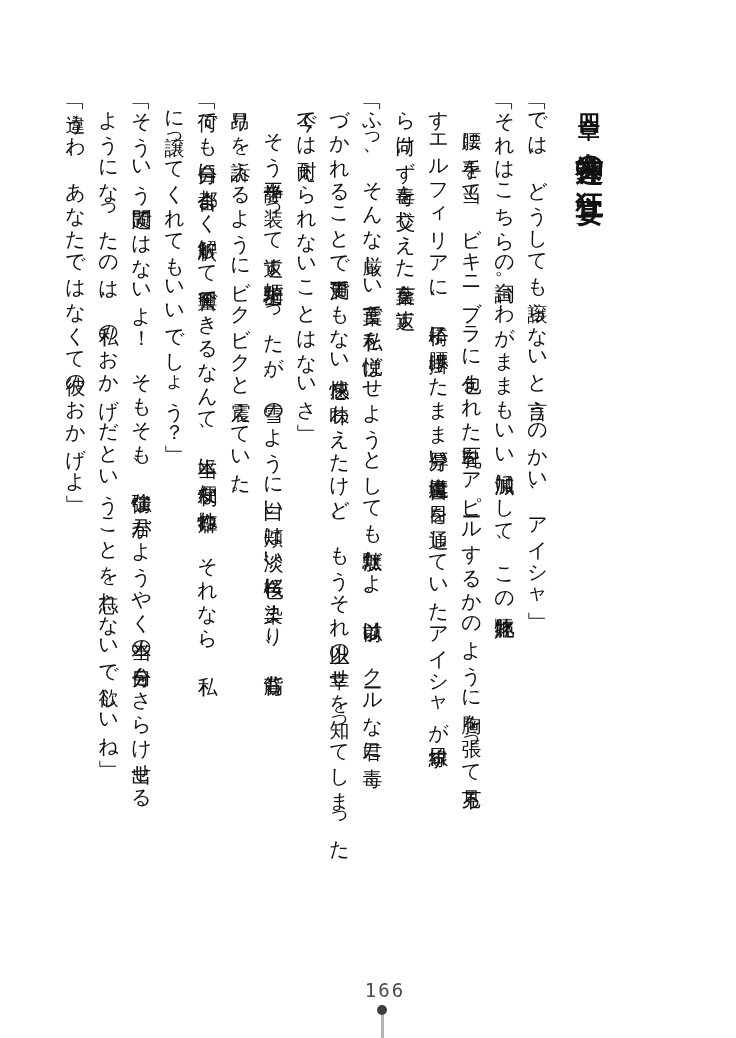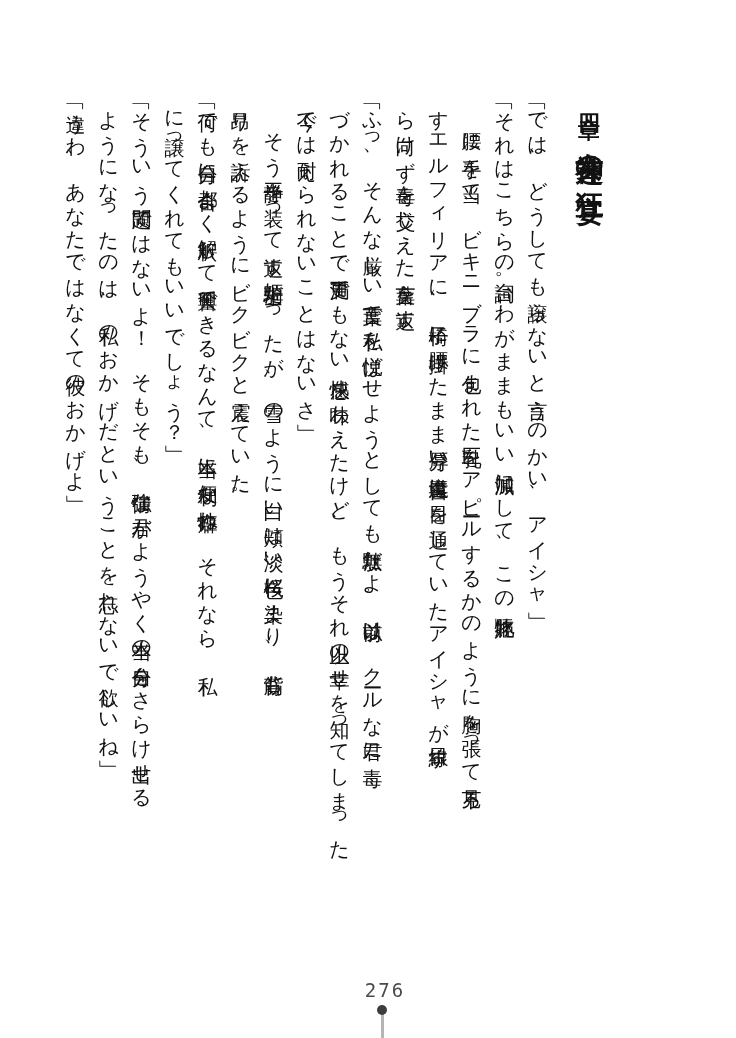--- a/index.html
+++ b/index.html
@@ -81,18 +81,18 @@
     <div class="line">　そう平静を装って返す姫騎士だったが、雪のように白い頬は淡い桜色に染まり、背筋も</div>
     <div class="line">昂りを訴えるようにビクビクと震えていた。</div>
     <div class="line">「何でも自分に都合よく解釈して興奮できるなんて、本当に便利な性癖ね。それなら、私</div>
     <div class="line">に譲ってくれてもいいでしょう？」</div>
     <div class="line">「そういう問題ではないよ！　そもそも、強情な君がようやく本当の自分をさらけ出せる</div>
     <div class="line">ようになったのは、私のおかげだということを忘れないで欲しいね」</div>
     <div class="line">「違うわ、あなたではなくて彼のおかげよ」</div>
 
   </div>
 
-  <div class="page-number">276</div>
+  <div class="page-number">166</div>
 
   <div class="marker-stem"></div>
   <div class="marker-dot"></div>
 
 </div>
 
 </body></html>

